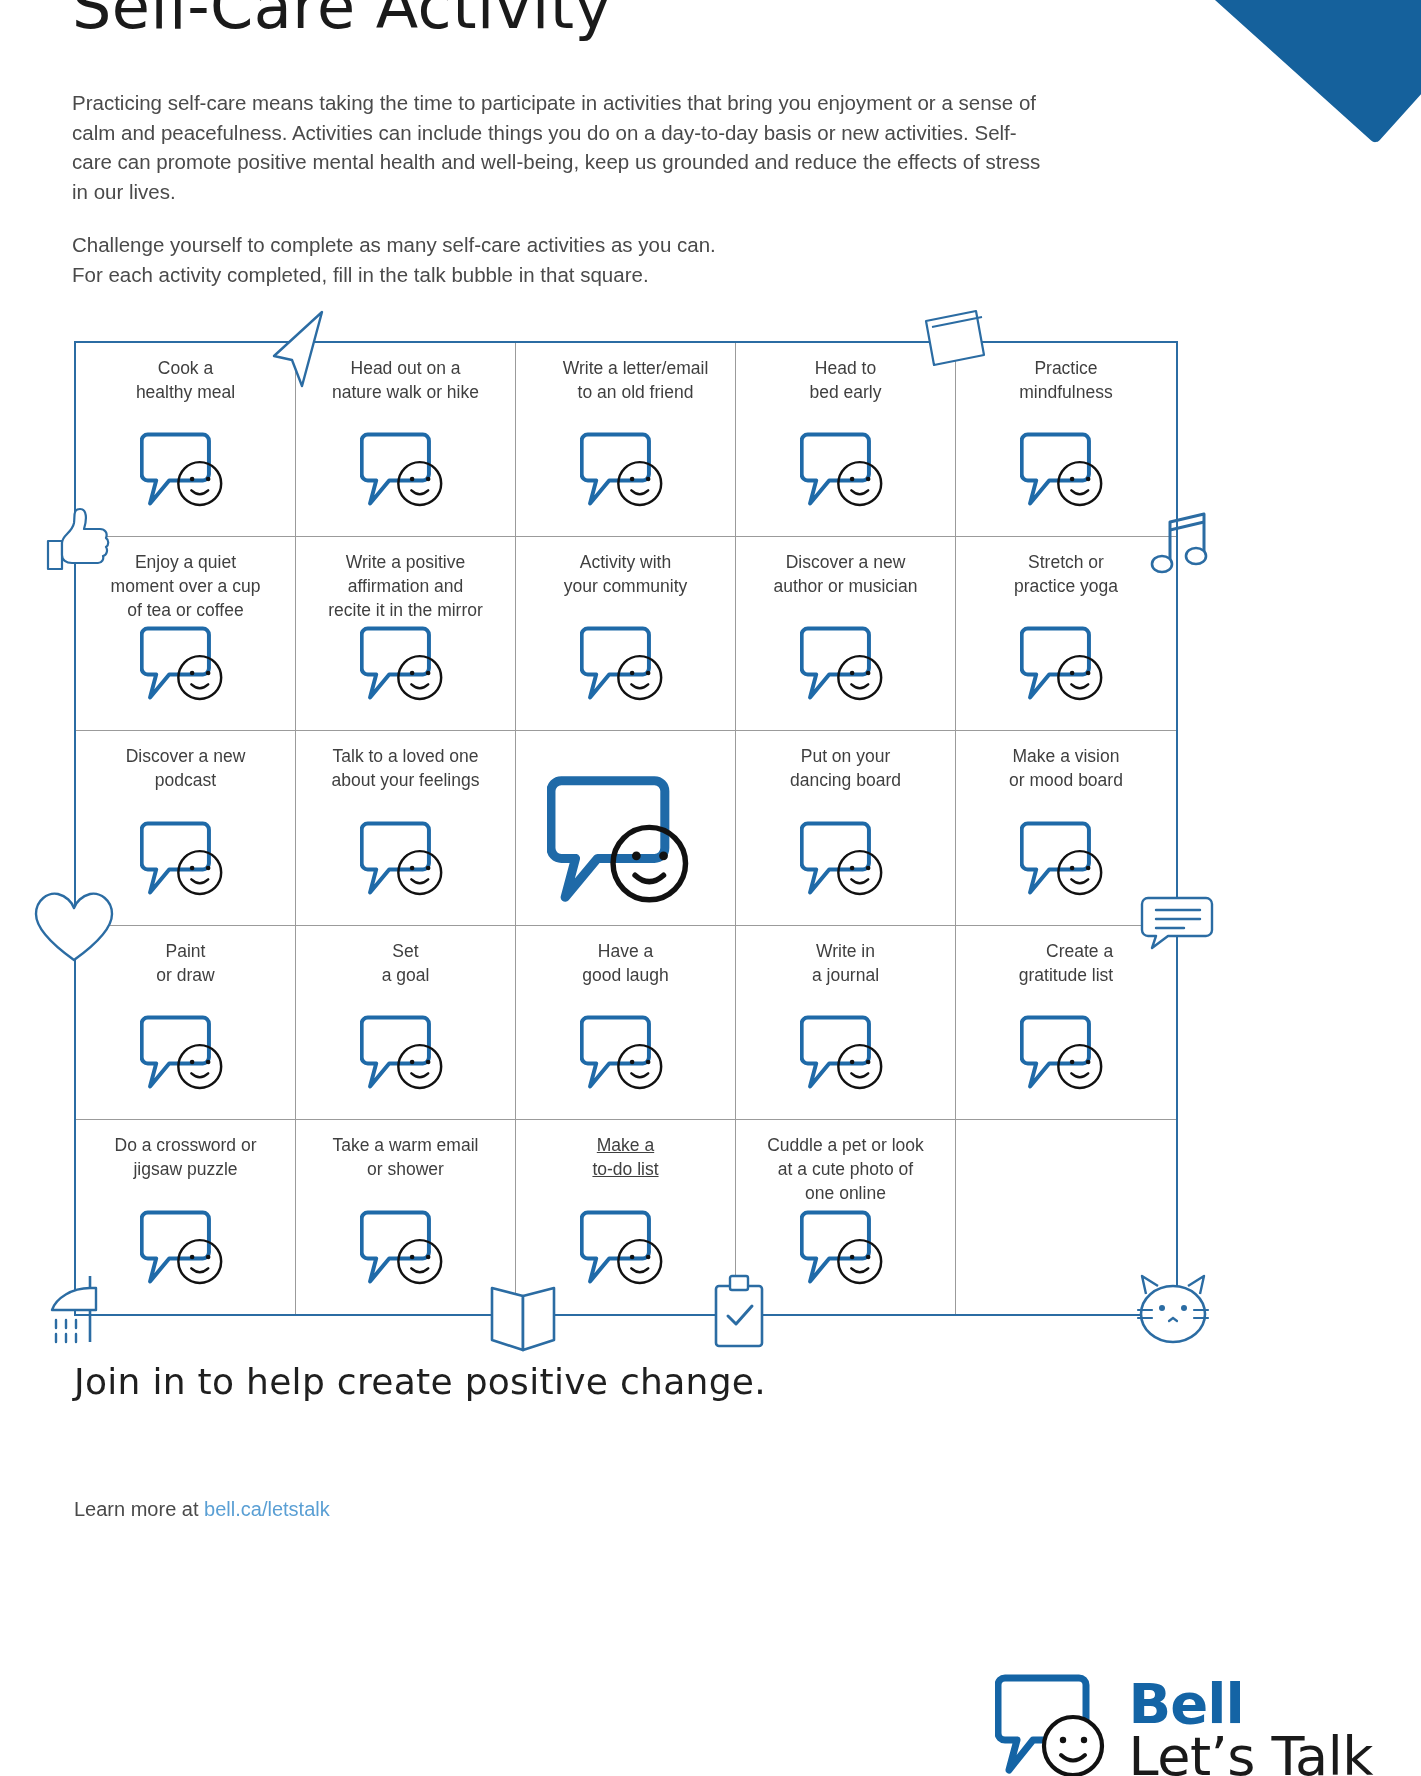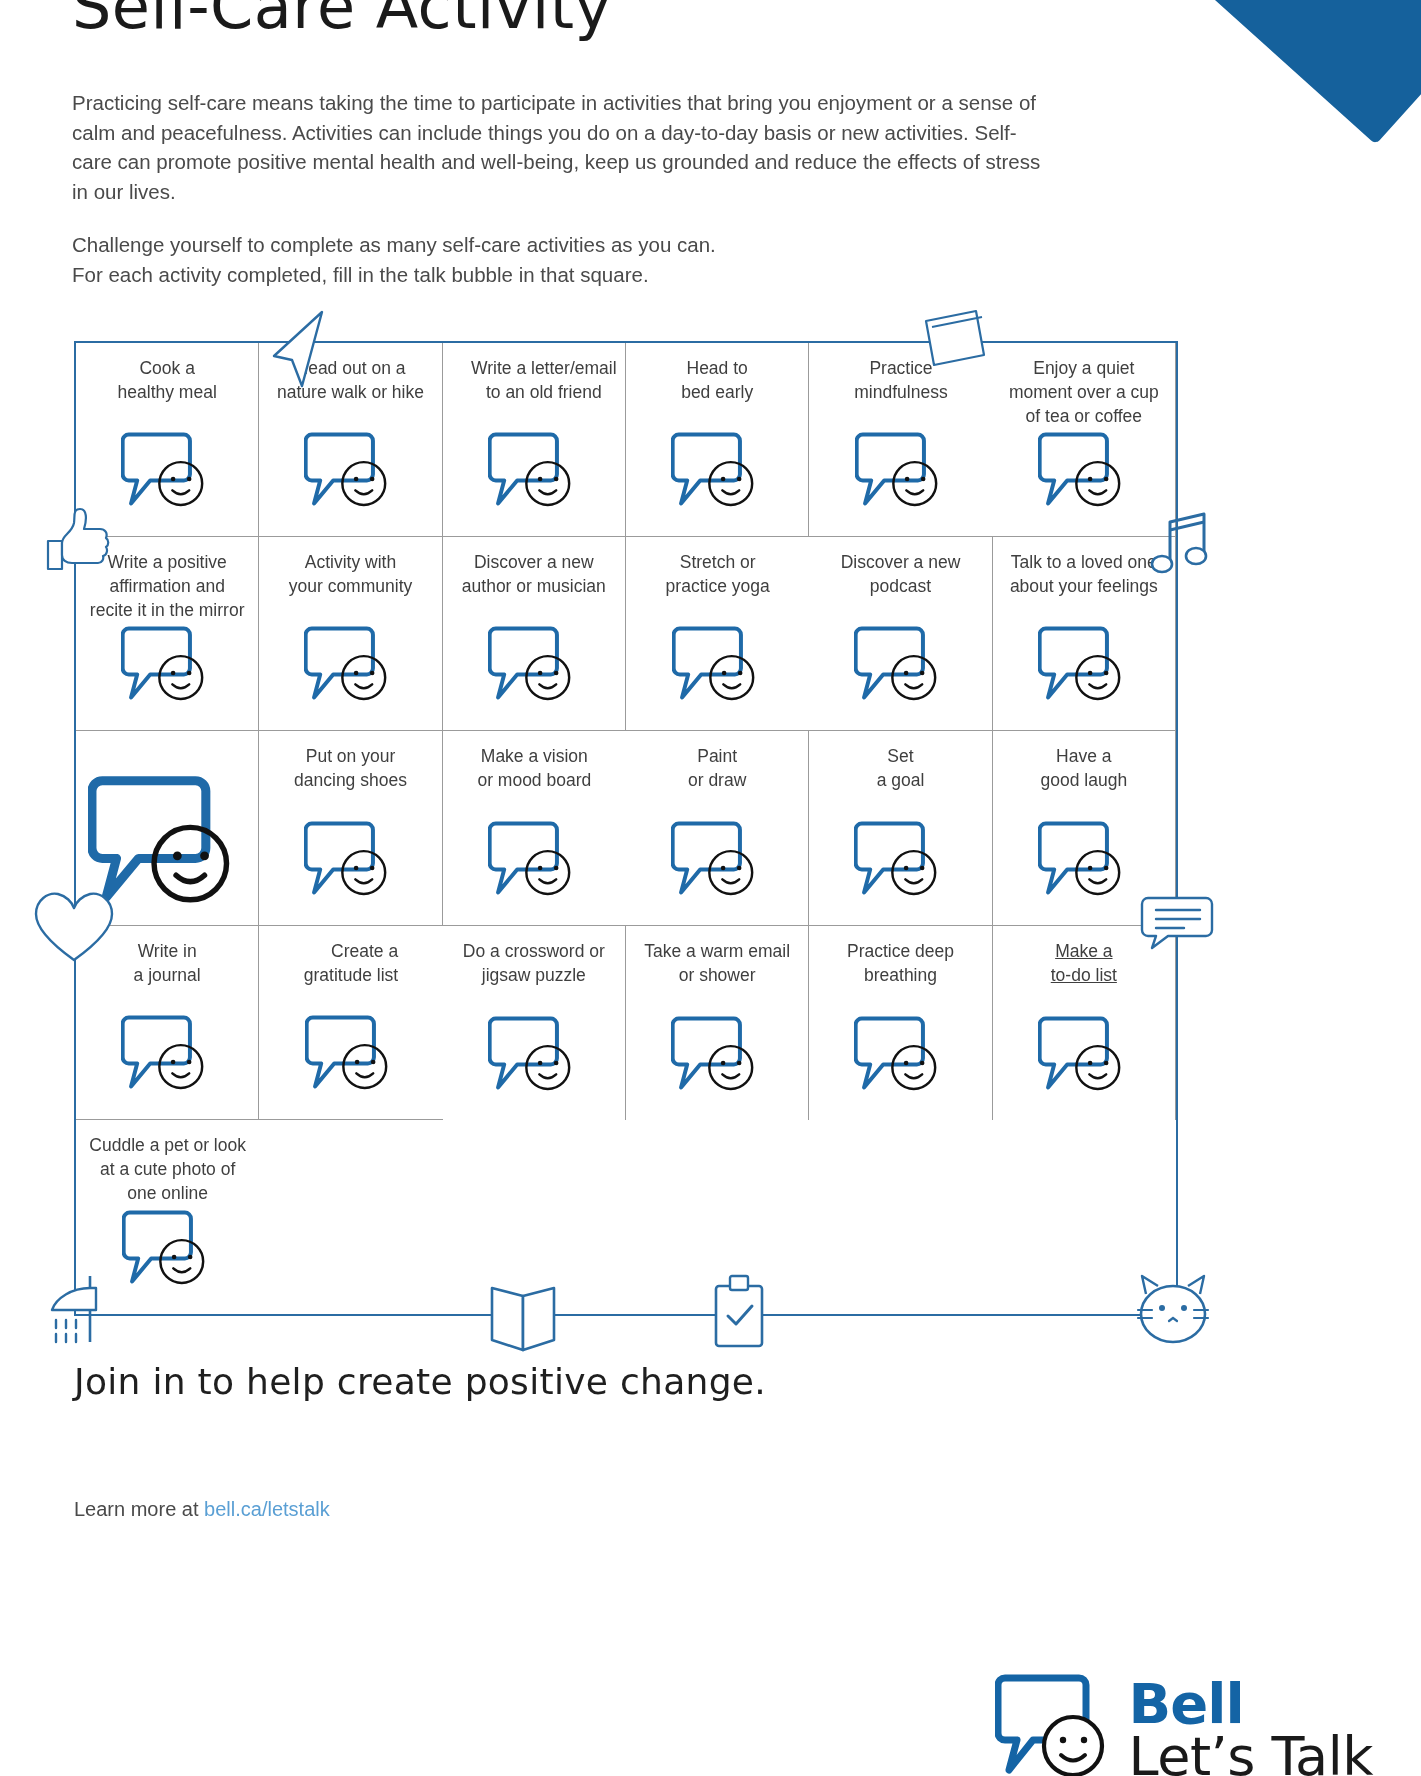--- a/index.html
+++ b/index.html
@@ -69,21 +69,21 @@
     top: 341px;
     width: 1104px;
     height: 975px;
     z-index: 2;
   }
   .grid {
     width: 100%;
     height: 100%;
     border: 2px solid #2b6ca3;
     display: grid;
-    grid-template-columns: repeat(6, 1fr);
+    grid-template-columns: repeat(5, 1fr);
     grid-template-rows: repeat(5, 1fr);
     background: #ffffff;
   }
   .cell {
     border-right: 1px solid #9b9b9b;
     border-bottom: 1px solid #9b9b9b;
     display: flex;
     flex-direction: column;
     align-items: center;
     padding-top: 13px;
@@ -343,21 +343,21 @@
     <svg width="158" height="132" viewBox="0 0 120 102">
       <path d="M10 6 h72 a8 8 0 0 1 8 8 v44 a8 8 0 0 1 -8 8 H38 L13 96 L21 66 H10 a8 8 0 0 1 -8 -8 V14 a8 8 0 0 1 8 -8 z" fill="#ffffff" stroke="#1f6aa8" stroke-width="7" stroke-linejoin="round"></path>
       <circle cx="78" cy="70" r="28" fill="#ffffff" fill-opacity="0" stroke="#111111" stroke-width="4.2"></circle>
       <circle cx="68" cy="64" r="3.4" fill="#111111"></circle>
       <circle cx="89" cy="64" r="3.4" fill="#111111"></circle>
       <path d="M67 79 q11 10 22 0" fill="none" stroke="#111111" stroke-width="4.2" stroke-linecap="round"></path>
     </svg></div>
       </div>
       <div class="cell">
         <div class="cell-label" style="white-space: pre-line;">Put on your
-dancing shoes</div>
+dancing board</div>
         <div class="cell-icon">
     <svg width="92" height="78" viewBox="0 0 120 102">
       <path d="M10 6 h72 a8 8 0 0 1 8 8 v44 a8 8 0 0 1 -8 8 H38 L13 96 L21 66 H10 a8 8 0 0 1 -8 -8 V14 a8 8 0 0 1 8 -8 z" fill="#ffffff" stroke="#1f6aa8" stroke-width="5.2" stroke-linejoin="round"></path>
       <circle cx="78" cy="70" r="28" fill="#ffffff" fill-opacity="0" stroke="#111111" stroke-width="3.2"></circle>
       <circle cx="68" cy="64" r="3" fill="#111111"></circle>
       <circle cx="89" cy="64" r="3" fill="#111111"></circle>
       <path d="M67 79 q11 10 22 0" fill="none" stroke="#111111" stroke-width="3.2" stroke-linecap="round"></path>
     </svg></div>
       </div>
       <div class="cell">
@@ -440,32 +440,20 @@
       <path d="M10 6 h72 a8 8 0 0 1 8 8 v44 a8 8 0 0 1 -8 8 H38 L13 96 L21 66 H10 a8 8 0 0 1 -8 -8 V14 a8 8 0 0 1 8 -8 z" fill="#ffffff" stroke="#1f6aa8" stroke-width="5.2" stroke-linejoin="round"></path>
       <circle cx="78" cy="70" r="28" fill="#ffffff" fill-opacity="0" stroke="#111111" stroke-width="3.2"></circle>
       <circle cx="68" cy="64" r="3" fill="#111111"></circle>
       <circle cx="89" cy="64" r="3" fill="#111111"></circle>
       <path d="M67 79 q11 10 22 0" fill="none" stroke="#111111" stroke-width="3.2" stroke-linecap="round"></path>
     </svg></div>
       </div>
       <div class="cell">
         <div class="cell-label" style="white-space: pre-line;">Take a warm email
 or shower</div>
-        <div class="cell-icon">
-    <svg width="92" height="78" viewBox="0 0 120 102">
-      <path d="M10 6 h72 a8 8 0 0 1 8 8 v44 a8 8 0 0 1 -8 8 H38 L13 96 L21 66 H10 a8 8 0 0 1 -8 -8 V14 a8 8 0 0 1 8 -8 z" fill="#ffffff" stroke="#1f6aa8" stroke-width="5.2" stroke-linejoin="round"></path>
-      <circle cx="78" cy="70" r="28" fill="#ffffff" fill-opacity="0" stroke="#111111" stroke-width="3.2"></circle>
-      <circle cx="68" cy="64" r="3" fill="#111111"></circle>
-      <circle cx="89" cy="64" r="3" fill="#111111"></circle>
-      <path d="M67 79 q11 10 22 0" fill="none" stroke="#111111" stroke-width="3.2" stroke-linecap="round"></path>
-    </svg></div>
-      </div>
-      <div class="cell">
-        <div class="cell-label" style="white-space: pre-line;">Practice deep
-breathing</div>
         <div class="cell-icon">
     <svg width="92" height="78" viewBox="0 0 120 102">
       <path d="M10 6 h72 a8 8 0 0 1 8 8 v44 a8 8 0 0 1 -8 8 H38 L13 96 L21 66 H10 a8 8 0 0 1 -8 -8 V14 a8 8 0 0 1 8 -8 z" fill="#ffffff" stroke="#1f6aa8" stroke-width="5.2" stroke-linejoin="round"></path>
       <circle cx="78" cy="70" r="28" fill="#ffffff" fill-opacity="0" stroke="#111111" stroke-width="3.2"></circle>
       <circle cx="68" cy="64" r="3" fill="#111111"></circle>
       <circle cx="89" cy="64" r="3" fill="#111111"></circle>
       <path d="M67 79 q11 10 22 0" fill="none" stroke="#111111" stroke-width="3.2" stroke-linecap="round"></path>
     </svg></div>
       </div>
       <div class="cell">

